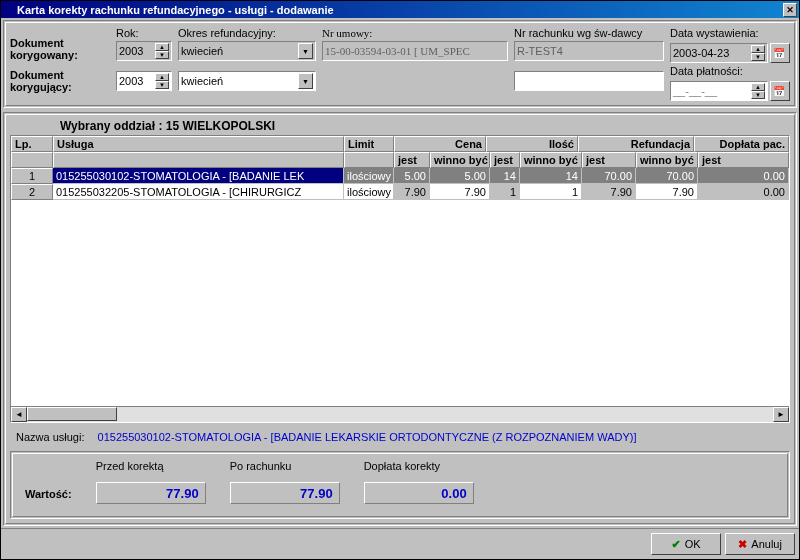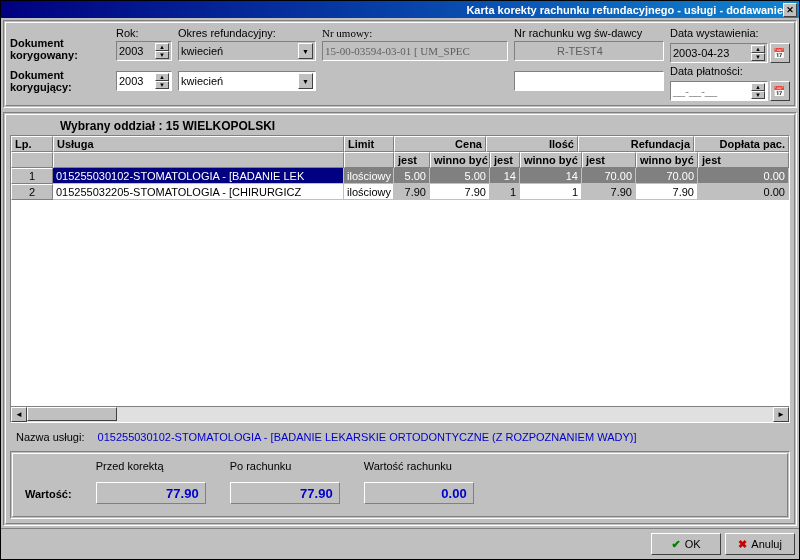--- a/index.html
+++ b/index.html
@@ -13,21 +13,21 @@
   }
   .window {
     width: 800px; height: 560px;
     background: #c0c0c0;
     border: 1px solid #000;
     display: flex; flex-direction: column;
   }
   .titlebar {
     background: linear-gradient(to right, #000080, #1084d0);
     color: #fff; height: 18px;
-    display: flex; align-items: center; justify-content: flex-end;
+    display: flex; align-items: center; justify-content: space-between;
     padding: 0 2px 0 16px;
     font-weight: bold;
   }
   .titlebar .close {
     width: 14px; height: 14px;
     background: #c0c0c0;
     border: 1px solid #fff;
     border-right-color: #404040; border-bottom-color: #404040;
     display: flex; align-items: center; justify-content: center;
     font-size: 9px; color: #000; cursor: pointer;
@@ -190,21 +190,21 @@
           </div>
           <div class="col umowa">
             <div class="field-lbl">Nr umowy:</div>
             <div class="sunken disabled">
               <span style="color:#606060;">15-00-03594-03-01  [ UM_SPEC</span>
             </div>
           </div>
           <div class="col rach">
             <div class="field-lbl">Nr rachunku wg św-dawcy</div>
             <div class="sunken disabled">
-              <span style="color:#606060;margin-left:40px;">R-TEST4</span>
+              <span style="color:#606060;">R-TEST4</span>
             </div>
           </div>
         </div>
         <div class="row" style="margin-top:8px; align-items:center;">
           <div class="col-doc">Dokument korygujący:</div>
           <div class="col rok">
             <div class="sunken">
               <span>2003</span>
               <div class="spin">
                     <div>▲</div>
@@ -329,21 +329,21 @@
           <div class="value-lbl">Wartość:</div>
           <div class="group">
             <div class="lbl2">Przed korektą</div>
             <div class="total-box">77.90</div>
           </div>
           <div class="group">
             <div class="lbl2">Po rachunku</div>
             <div class="total-box">77.90</div>
           </div>
           <div class="group">
-            <div class="lbl2">Wartość rachunku</div>
+            <div class="lbl2">Dopłata korekty</div>
             <div class="total-box">0.00</div>
           </div>
         </div>
       </div>
         </div>
 
     </div>
   </div>
 
   <div class="footer">

